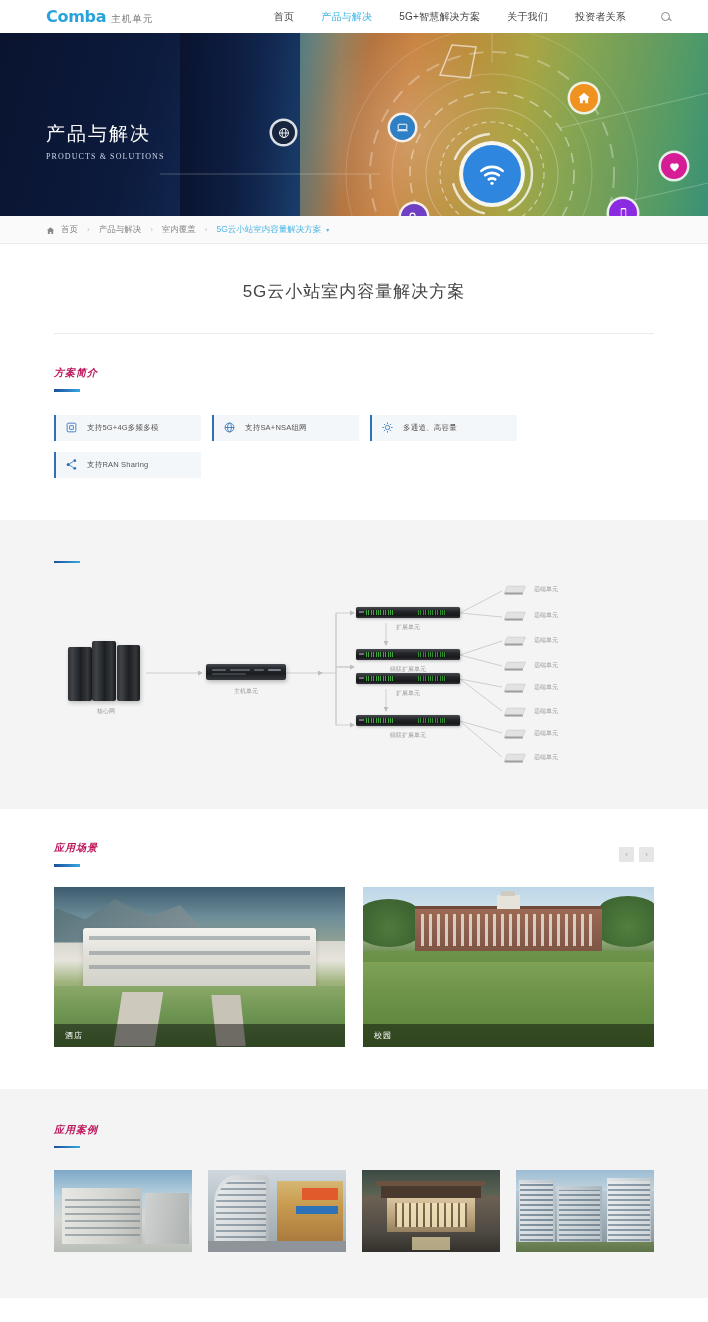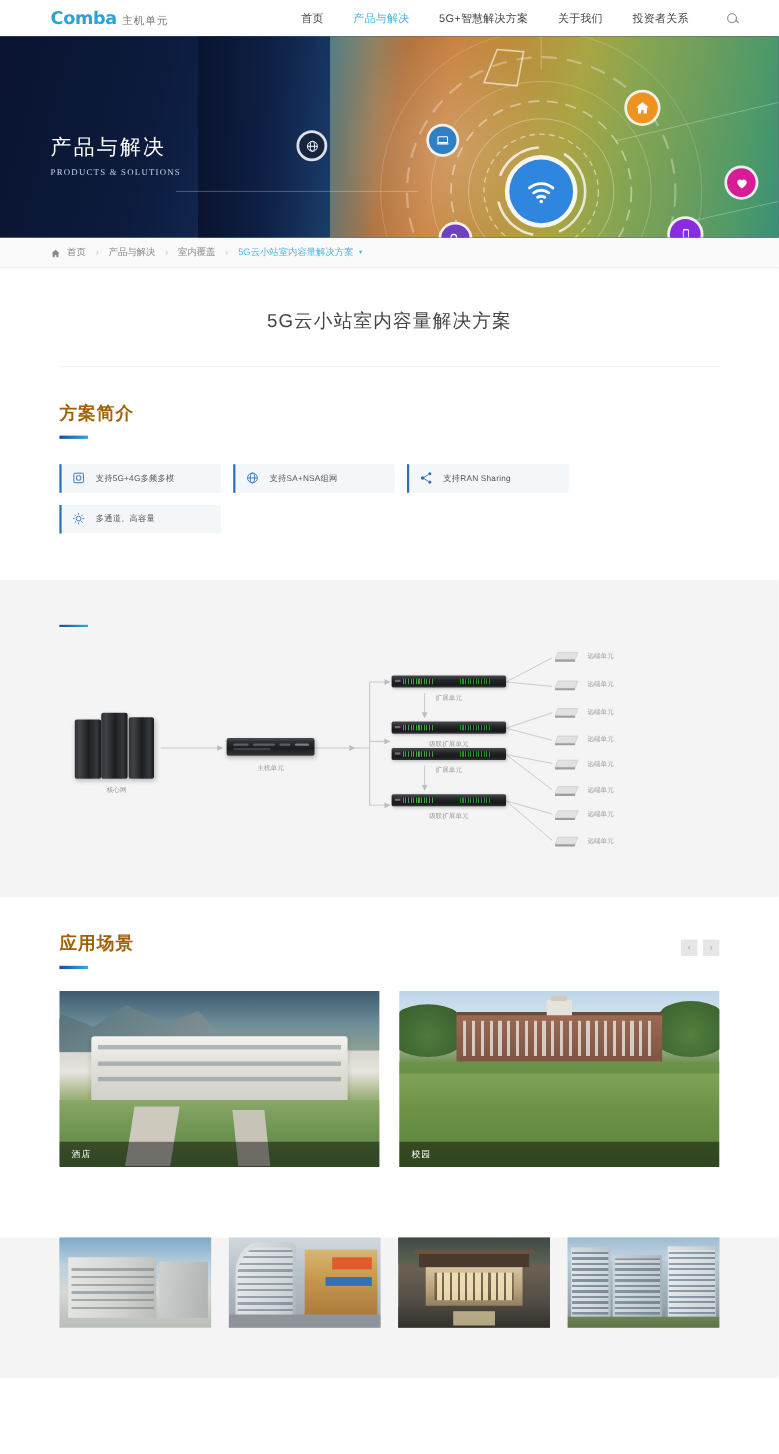--- a/index.html
+++ b/index.html
@@ -93,21 +93,21 @@
   .crumb a { color:#888; text-decoration:none; cursor:pointer; }
   .crumb .cur { color:#4fb6e6; }
   .crumb .caret { margin-left:5px; color:#4fb6e6; font-size:6px; }
   .sec-gray { background:#f4f4f4; }
   .sec-white { background:#fff; }
   .page-title {
     text-align:center; font-size:17px; color:#444; font-weight:normal;
     padding:36px 0 30px 0; letter-spacing:1px;
   }
   .divider-line { height:1px; background:#ececec; width:600px; margin:0 auto; }
-  .h-title { font-size:16px; color:#a16207; font-weight:bold; letter-spacing:1px; }
+  .h-title { font-size:10px; color:#be185d; font-weight:bold; letter-spacing:1px;font-style:italic; }
   .h-rule {
     width:26px; height:2.5px; margin-top:9px;
     background:linear-gradient(90deg,#1b4f9b 0%,#35a8e0 100%);
   }
   .body-text { font-size:8px; color:#8a8a8a; line-height:1.95; letter-spacing:0.2px; }
 
   
   .intro-flex { display:flex; margin-top:23px; padding-bottom:42px; }
   .intro-left { width:275px; padding-right:20px; }
   .intro-right { flex:1; display:flex; flex-wrap:wrap; gap:11px 11px; }
@@ -324,38 +324,38 @@
                 <circle cx="12" cy="12" r="8.2"></circle>
                   <ellipse cx="12" cy="12" rx="3.6" ry="8.2"></ellipse>
                   <path d="M3.8 12h16.4"></path>
               </svg>
             </span>
             <span class="feat-label">支持SA+NSA组网</span>
           </div>
 
           <div class="feat">
             <span class="feat-ico">
+              <svg width="13" height="13" viewBox="0 0 24 24" fill="none" stroke="#2f6fb5" stroke-width="1.5">
+                <circle cx="12" cy="12" r="4"></circle>
+                <path d="M12 2.5v3M12 18.5v3M2.5 12h3M18.5 12h3M5.4 5.4l2.1 2.1M16.5 16.5l2.1 2.1M18.6 5.4l-2.1 2.1M7.5 16.5l-2.1 2.1"></path>
+              </svg>
+            </span>
+            <span class="feat-label">多通道、高容量</span>
+          </div>
+
+          <div class="feat">
+            <span class="feat-ico">
               <svg width="13" height="13" viewBox="0 0 24 24" fill="#2f6fb5">
                 <circle cx="18" cy="5" r="2.6"></circle>
                   <circle cx="18" cy="19" r="2.6"></circle>
                   <circle cx="6" cy="12" r="3"></circle>
                 <path d="M8.4 10.7 L15.6 6.4 M8.4 13.3 L15.6 17.6" stroke="#2f6fb5" stroke-width="1.5" fill="none"></path>
               </svg>
             </span>
             <span class="feat-label">支持RAN Sharing</span>
-          </div>
-
-          <div class="feat">
-            <span class="feat-ico">
-              <svg width="13" height="13" viewBox="0 0 24 24" fill="none" stroke="#2f6fb5" stroke-width="1.5">
-                <circle cx="12" cy="12" r="4"></circle>
-                <path d="M12 2.5v3M12 18.5v3M2.5 12h3M18.5 12h3M5.4 5.4l2.1 2.1M16.5 16.5l2.1 2.1M18.6 5.4l-2.1 2.1M7.5 16.5l-2.1 2.1"></path>
-              </svg>
-            </span>
-            <span class="feat-label">多通道、高容量</span>
           </div>
 
         </div>
       </div>
     </div>
   </div>
 
   <div class="sec-gray">
     <div class="inner">
       <div style="padding-top:32px;">
@@ -545,20 +545,24 @@
             <div style="position:absolute;left:0;top:40%;width:100%;height:7%;background:#4e7a36;opacity:.45;"></div>
           </div>
           <div class="scene-cap">校园</div>
         </div>
       </div>
     </div>
   </div>
 
   <div class="sec-gray">
     <div class="inner">
+      <div style="padding-top:34px;">
+        <div class="h-title">应用案例</div>
+        <div class="h-rule"></div>
+      </div>
 
       <div class="case-row">
 
         <div class="case-card">
           <div class="case-img" style="background:linear-gradient(180deg,#8fb4cf 0%,#b9cfdd 28%,#d6d8d4 60%,#b9bdb8 100%);">
             <div style="position:absolute;left:0;top:0;width:100%;height:34%;background:linear-gradient(180deg,#7ea9c8 0%,#bdd4e0 100%);"></div>
             <div style="position:absolute;left:6%;top:22%;width:58%;height:68%;background:linear-gradient(100deg,#e8e8e4 0%,#d2d3cf 60%,#bbbcb8 100%);"></div>
             <div style="position:absolute;left:8%;top:30%;width:54%;height:50%;background:repeating-linear-gradient(0deg,rgba(110,125,135,.55) 0px,rgba(110,125,135,.55) 2px,rgba(0,0,0,0) 2px,rgba(0,0,0,0) 7px);"></div>
             <div style="position:absolute;right:2%;top:28%;width:32%;height:62%;background:linear-gradient(100deg,#cfd2d0 0%,#aeb2b0 100%);"></div>
 

